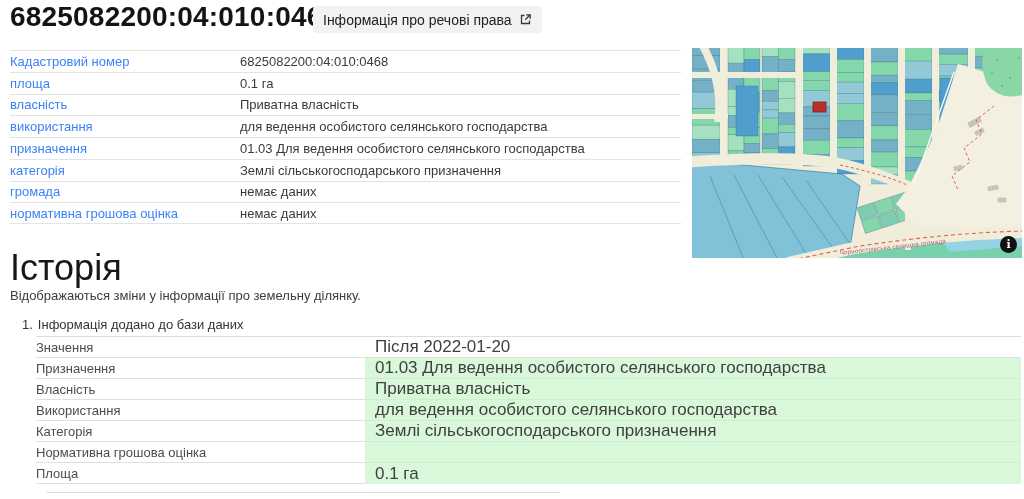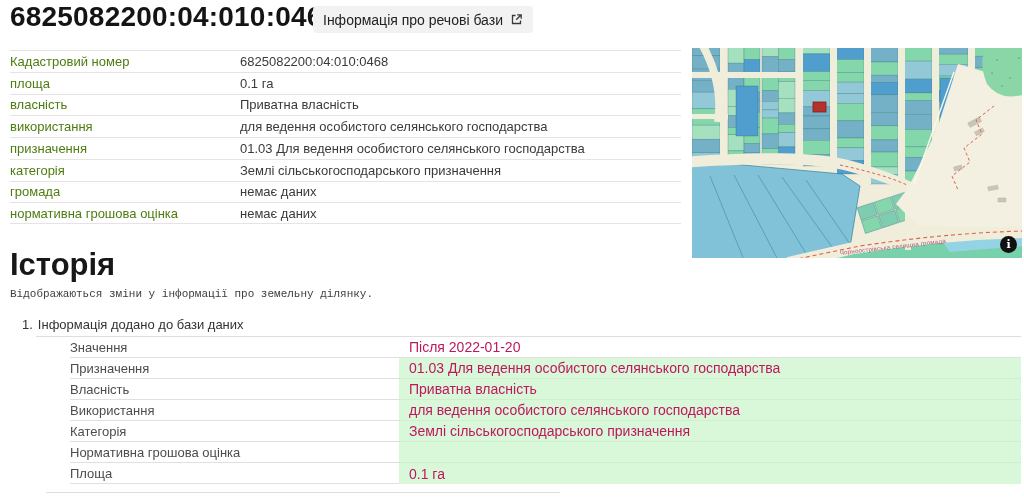--- a/index.html
+++ b/index.html
@@ -16,59 +16,59 @@
   .rights-button {
     position:absolute; left:313px; top:6px; height:27px; display:flex;
     align-items:center; gap:7px; background:#f2f2f2; border:none; border-radius:4px;
     padding:0 10px; font-size:14px; color:#222; font-family:inherit; cursor:pointer;
   }
   .rights-button svg { display:block; }
   
   .details-table { position:absolute; left:10px; top:50px; width:671px; }
   .d-row { display:flex; height:21.75px; align-items:center; border-top:1px solid #e4e4e4; }
   .d-row:last-child { border-bottom:1px solid #e4e4e4; }
-  .d-label { width:230px; font-size:13px; color:#4d7c0f; }
+  .d-label { width:230px; font-size:13px; color:#3b82f6; }
   .d-value { flex:1; font-size:13px; color:#3a3a3a; }
   
   .map-panel { position:absolute; left:692px; top:48px; width:330px; height:210px;
     background:#f0eddb; overflow:hidden; }
   .map-panel svg { display:block; }
   .map-info-btn {
     position:absolute; right:5px; bottom:5px; width:17px; height:17px; border-radius:50%;
     background:#101010; color:#fff; font-size:11px; font-weight:bold;
     display:flex; align-items:center; justify-content:center; cursor:pointer;
     font-family:"DejaVu Serif", serif;
   }
   
-  .history-title { position:absolute; left:10px; top:247px; font-size:31px;
-    font-weight:700; color:#171717; }
-  .history-subtitle { position:absolute; left:10px; top:288px; font-size:11px; color:#3d3d3d;font-family:Liberation Mono, monospace; }
+  .history-title { position:absolute; left:10px; top:247px; font-size:36px;
+    font-weight:400; color:#171717; }
+  .history-subtitle { position:absolute; left:10px; top:288px; font-size:13px; color:#3d3d3d; }
   .history-entry-title { position:absolute; left:22px; top:317px; font-size:13px; color:#333;
     display:flex; gap:5px; }
   .history-table { position:absolute; left:36px; top:336px; width:985px;
     border-top:1px solid #dedede; }
-  .h-row { display:flex; height:21px;margin-left:34px; }
+  .h-row { display:flex; height:21px; }
   .h-label { width:329px; font-size:13px; color:#4c4c4c; display:flex; align-items:center;
     border-bottom:1px solid #e0e0e0; }
-  .h-value { flex:1; font-size:14px; color:#be185d; display:flex; align-items:center;
+  .h-value { flex:1; font-size:17px; color:#404040; display:flex; align-items:center;
     padding-left:10px; }
   .h-row.header .h-value { border-bottom:1px solid #e0e0e0; }
   .h-row.green .h-value { background:#d9f7d9; border-bottom:1px solid #ceeecd; }
   .h-row.green:last-child .h-value { border-bottom:none; }
   .next-row-divider { position:absolute; left:46px; top:492px; width:514px; height:1px;
     background:#dedede; }
 </style>
 </head>
 <body>
 
 <div class="page">
 
   <div class="page-title">6825082200:04:010:0468</div>
   <button class="rights-button">
-    <span>Інформація про речові бази</span>
+    <span>Інформація про речові права</span>
     <span>
       <svg width="13" height="13" viewBox="0 0 13 13" fill="none">
         <path d="M5.5 2.5 H2.5 V10.5 H10.5 V7.5" stroke="#3a3a3a" stroke-width="1.3"></path>
         <path d="M7.2 1.8 H11.2 V5.8 M11.2 1.8 L6.2 6.8" stroke="#3a3a3a" stroke-width="1.3"></path>
       </svg>
     </span>
   </button>
 
   <div class="details-table">
     <div class="d-row">

